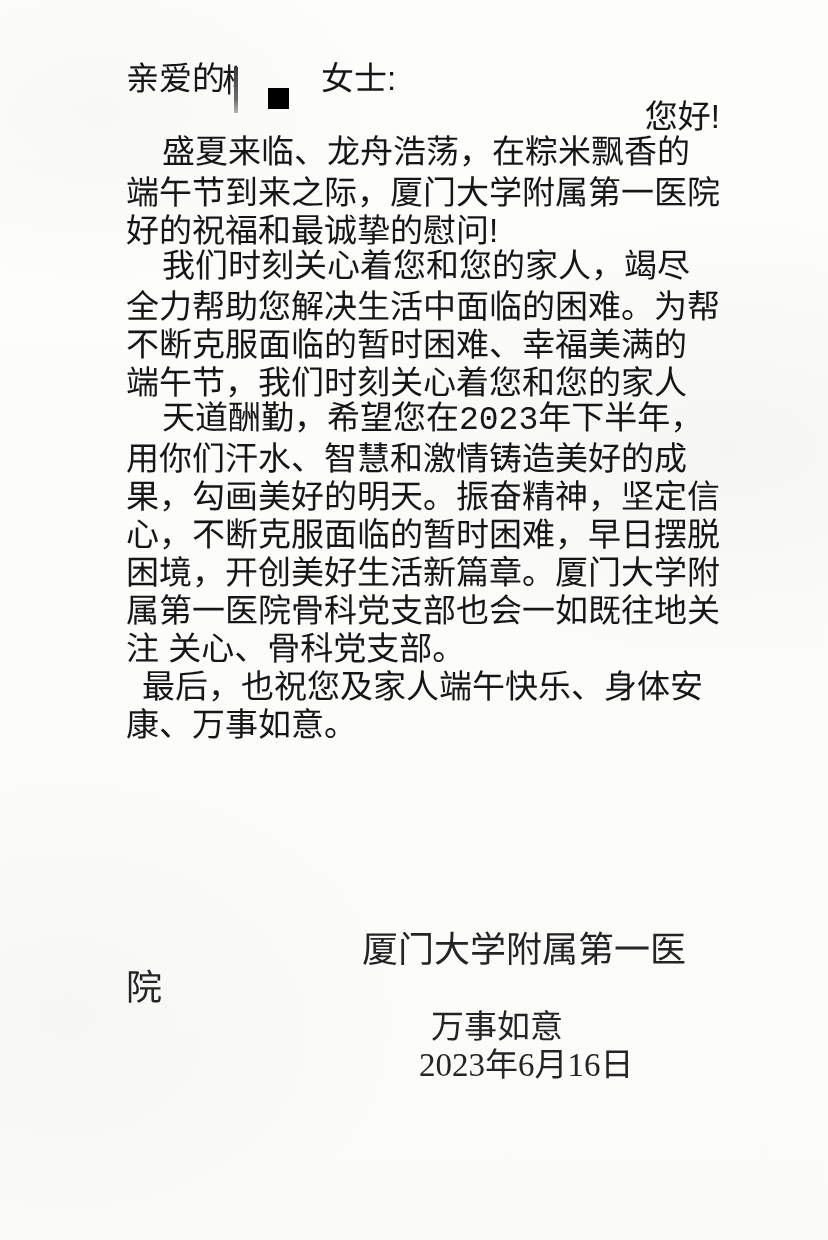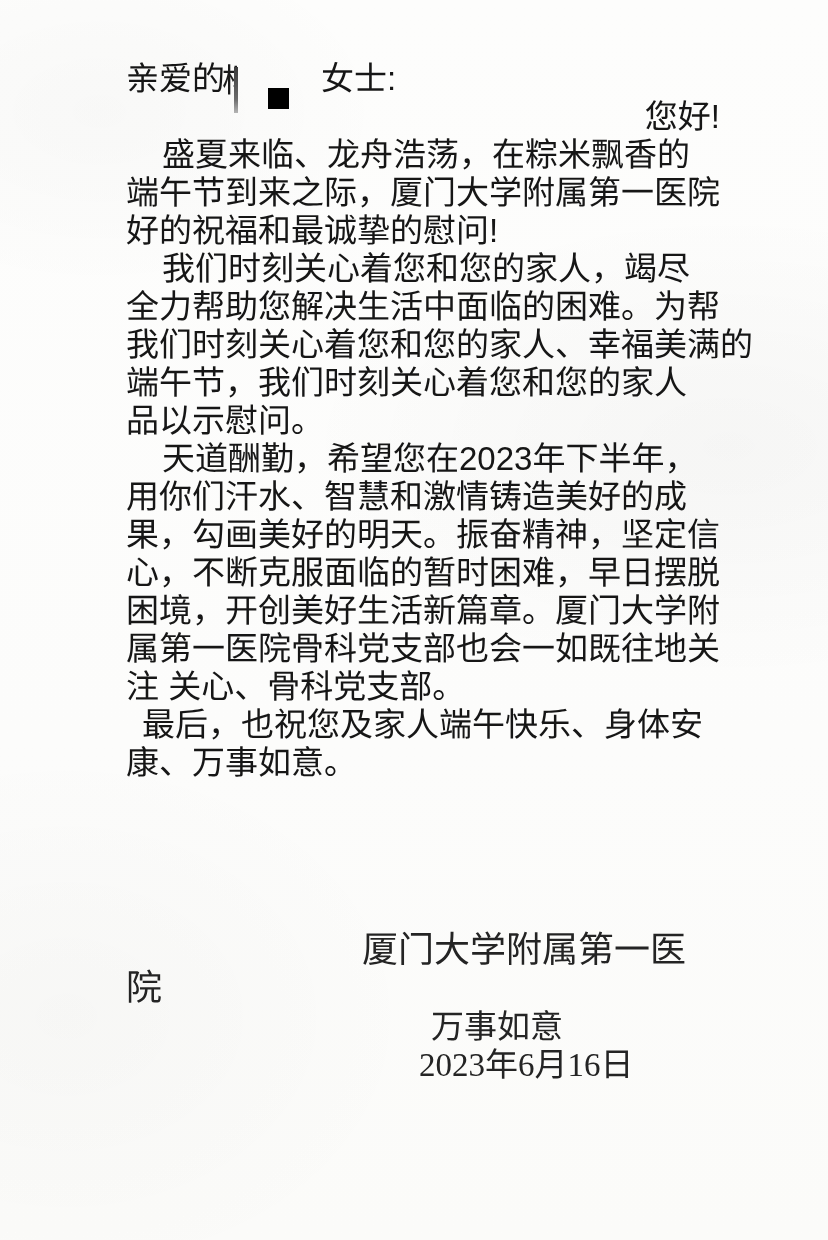--- a/index.html
+++ b/index.html
@@ -27,21 +27,21 @@
     top: 60px;
     width: 594px;
     font-size: 33px;
     line-height: 38px;
     letter-spacing: 0px;
   }
   .line {
     white-space: nowrap;
     height: 38px;
   }
-  .ind-p { padding-left: 36px; }   
+  .ind-p { padding-left: 36px; font-family: Liberation Mono, monospace; }   
   .ind-g { padding-left: 40px; text-align: right; }   
   .ind-s { padding-left: 16px; }   
   .salutation-suffix { display: inline-block; margin-left: 96px; }
 
   
   .partial-name {
     position: absolute;
     left: 222px;
     top: 62px;
     width: 15px;
@@ -95,23 +95,22 @@
     </div>
 
     <div class="line ind-g">您好!</div>
 
     <div class="line ind-p">盛夏来临、龙舟浩荡，在粽米飘香的</div>
     <div class="line">端午节到来之际，厦门大学附属第一医院</div>
     <div class="line">好的祝福和最诚挚的慰问!</div>
 
     <div class="line ind-p">我们时刻关心着您和您的家人，竭尽</div>
     <div class="line">全力帮助您解决生活中面临的困难。为帮</div>
-    <div class="line">我们时刻关心着您和您的家人、幸福美满的</div>
+    <div class="line">不断克服面临的暂时困难、幸福美满的</div>
     <div class="line">端午节，我们时刻关心着您和您的家人</div>
-    <div class="line">品以示慰问。</div>
 
     <div class="line ind-p">天道酬勤，希望您在2023年下半年，</div>
     <div class="line">用你们汗水、智慧和激情铸造美好的成</div>
     <div class="line">果，勾画美好的明天。振奋精神，坚定信</div>
     <div class="line">心，不断克服面临的暂时困难，早日摆脱</div>
     <div class="line">困境，开创美好生活新篇章。厦门大学附</div>
     <div class="line">属第一医院骨科党支部也会一如既往地关</div>
     <div class="line">注 关心、骨科党支部。</div>
 
     <div class="line ind-s">最后，也祝您及家人端午快乐、身体安</div>

